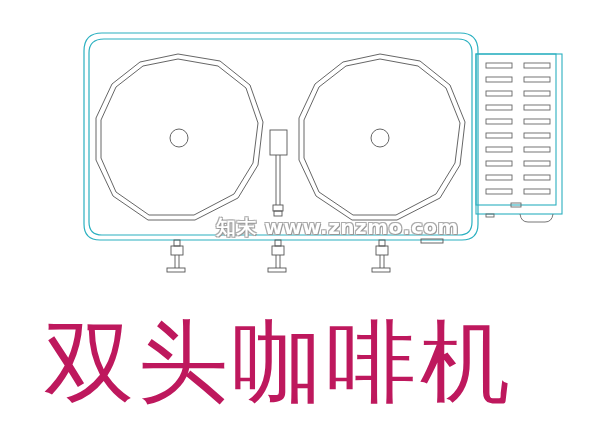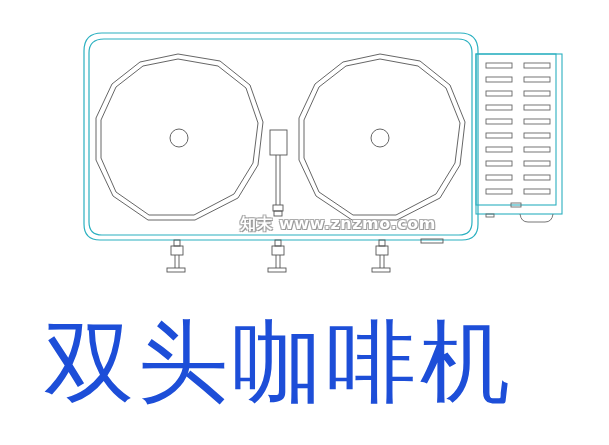--- a/index.html
+++ b/index.html
@@ -1,27 +1,26 @@
 <!DOCTYPE html>
 <html><head>
 <meta charset="utf-8">
 <style>
   html, body { margin:0; padding:0; background:#ffffff; }
   body { width:609px; height:445px; position:relative; overflow:hidden; font-family:"DejaVu Sans", sans-serif; }
   #drawing { position:absolute; left:0; top:0; width:609px; height:445px; }
   .watermark {
-    position:absolute; left:216px; top:214px; font-size:16px; font-weight:bold;
+    position:absolute; left:216px; top:214px; font-size:20px; font-weight:bold;
     color:#ffffff; letter-spacing:0.5px;
     text-shadow: 0 0 1px #8a8a8a, 1px 1px 0 #9a9a9a, -1px -1px 0 #b0b0b0, 1px -1px 0 #b0b0b0, -1px 1px 0 #b0b0b0;
-    margin-left: 24px;
   }
   .caption {
     position:absolute; left:44px; top:312px; width:520px;
     font-family:"DejaVu Serif", serif; font-size:90px; line-height:100px;
-    color:#1d4ed8; letter-spacing:4px; white-space:nowrap;
+    color:#be185d; letter-spacing:4px; white-space:nowrap;
   }
 </style>
 </head>
 <body>
 
 <svg id="drawing" viewBox="0 0 609 445" xmlns="http://www.w3.org/2000/svg">
 
   <g fill="none" stroke="#2ab0c0" stroke-width="1.2">
     <path d="M102 33 L460 33 Q478 33 478 51 L478 224 Q478 240 462 240 L100 240 Q84 240 84 224 L84 51 Q84 33 102 33 Z"></path>
     <path d="M104 39 L458 39 Q472 39 472 53 L472 222 Q472 235 459 235 L102 235 Q89 235 89 222 L89 53 Q89 39 104 39 Z"></path>

